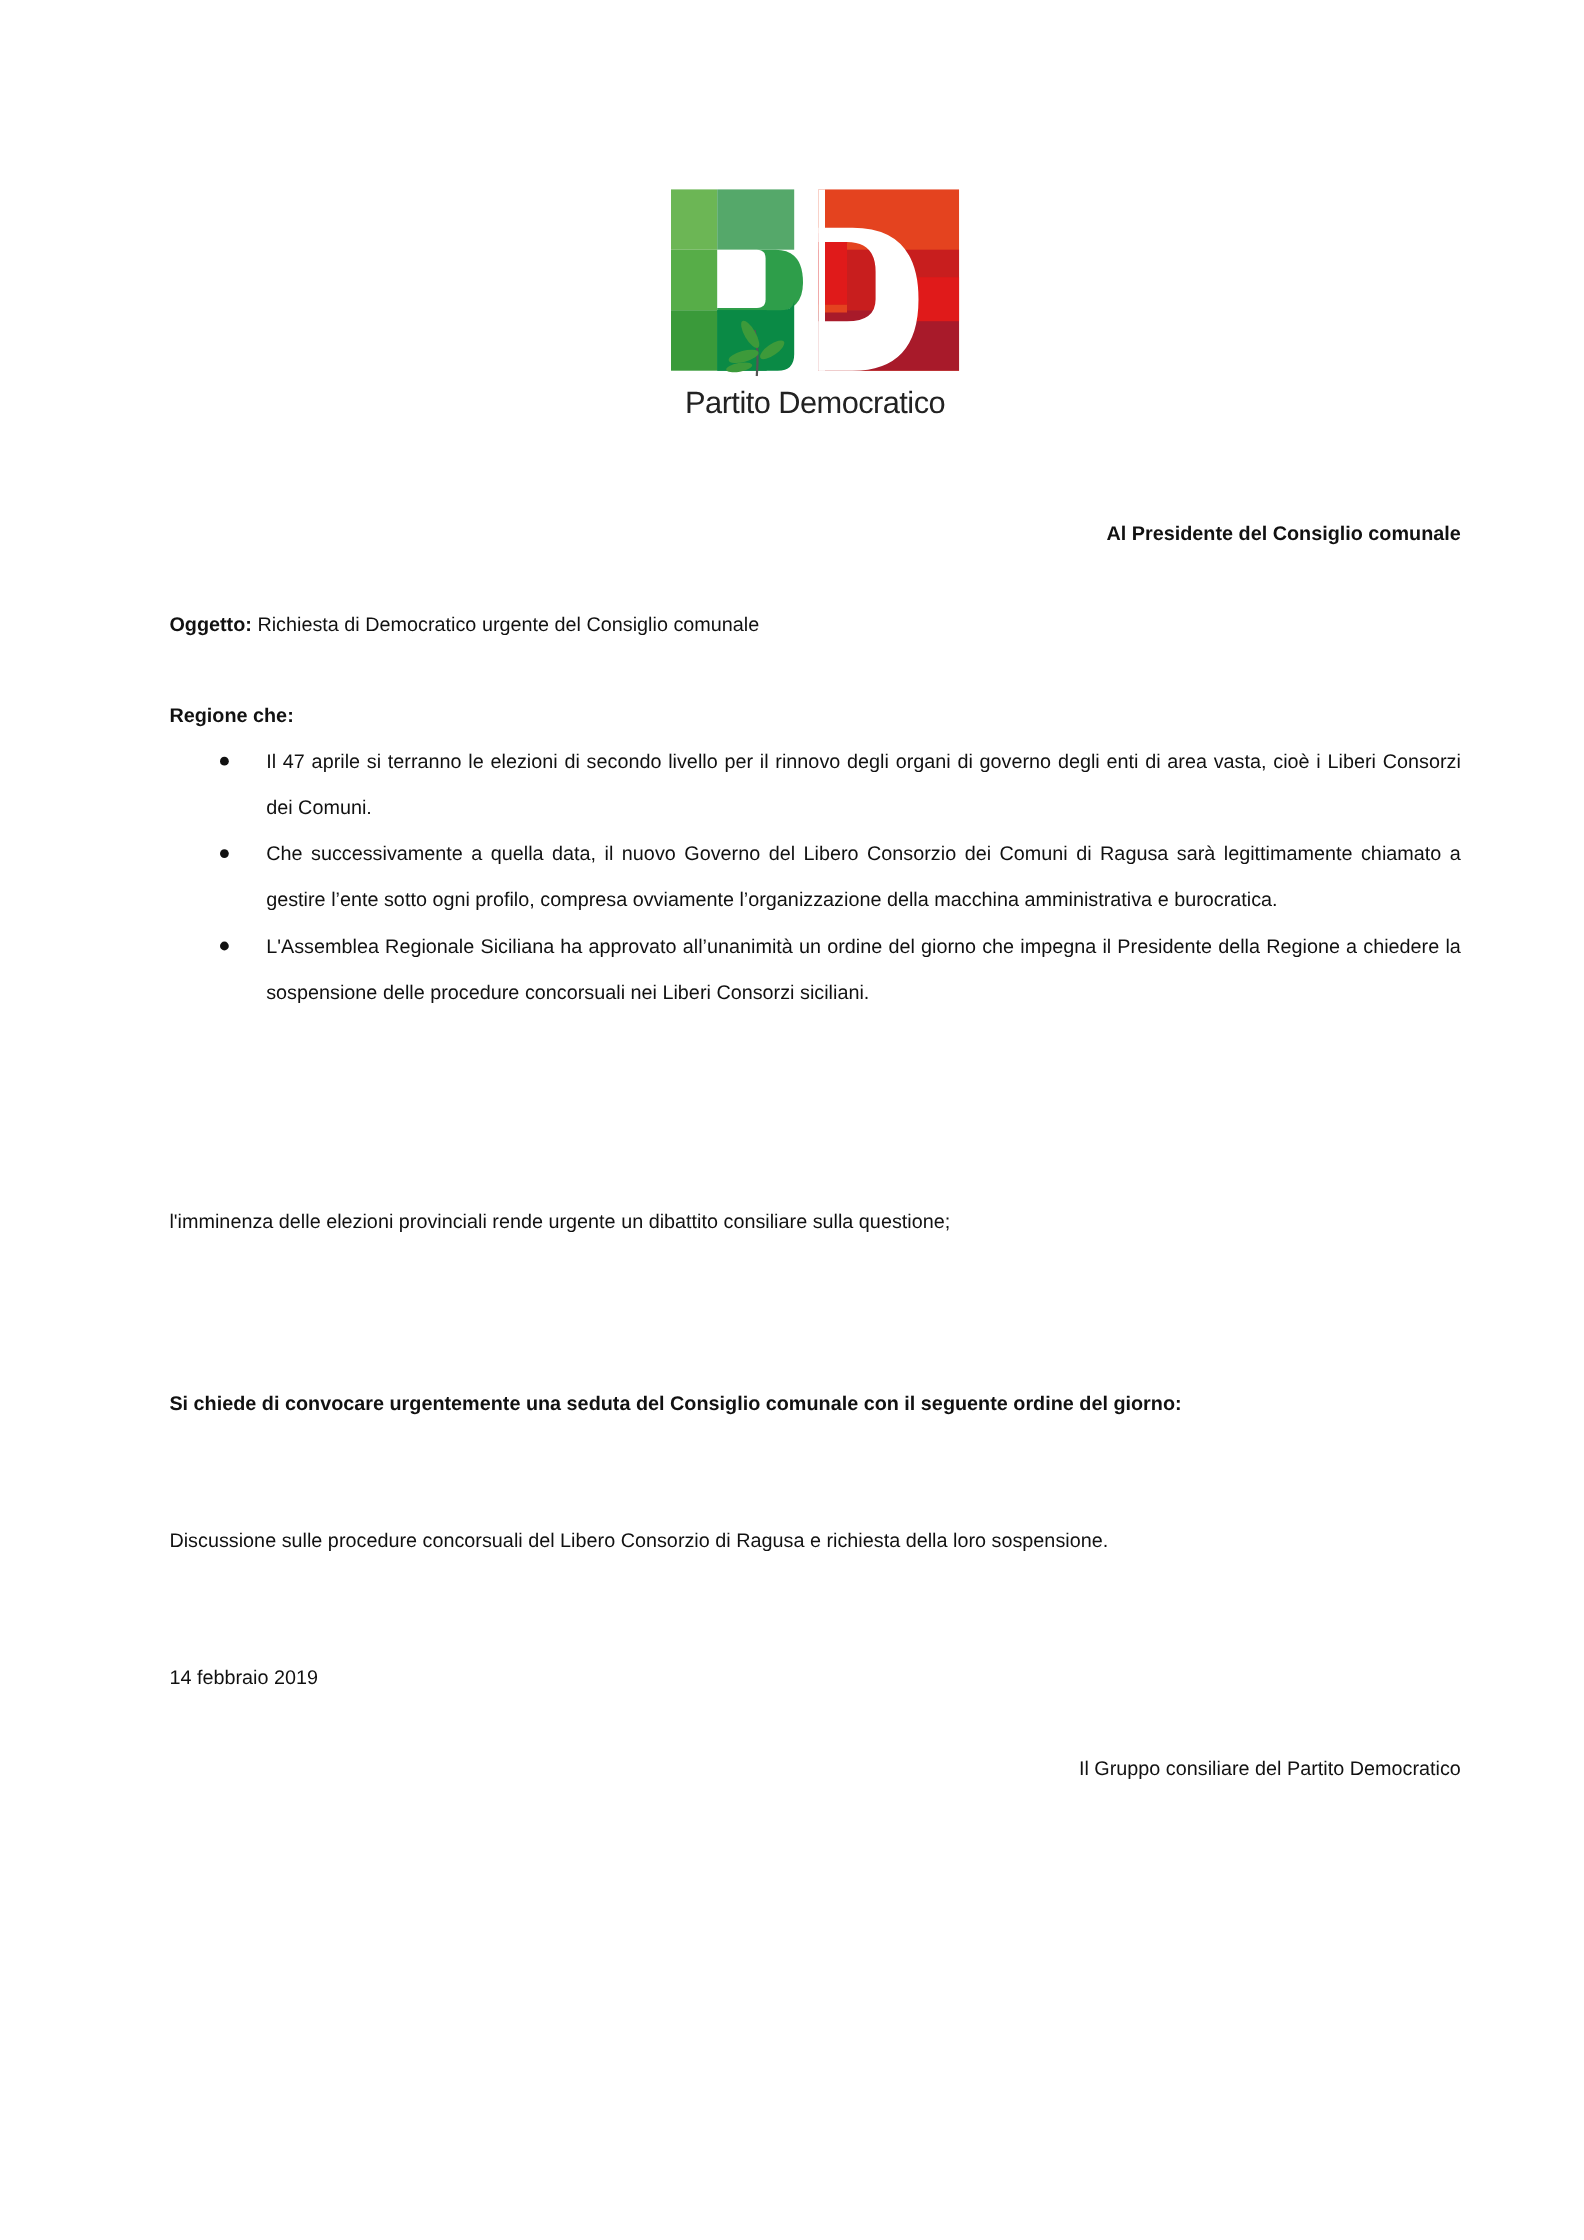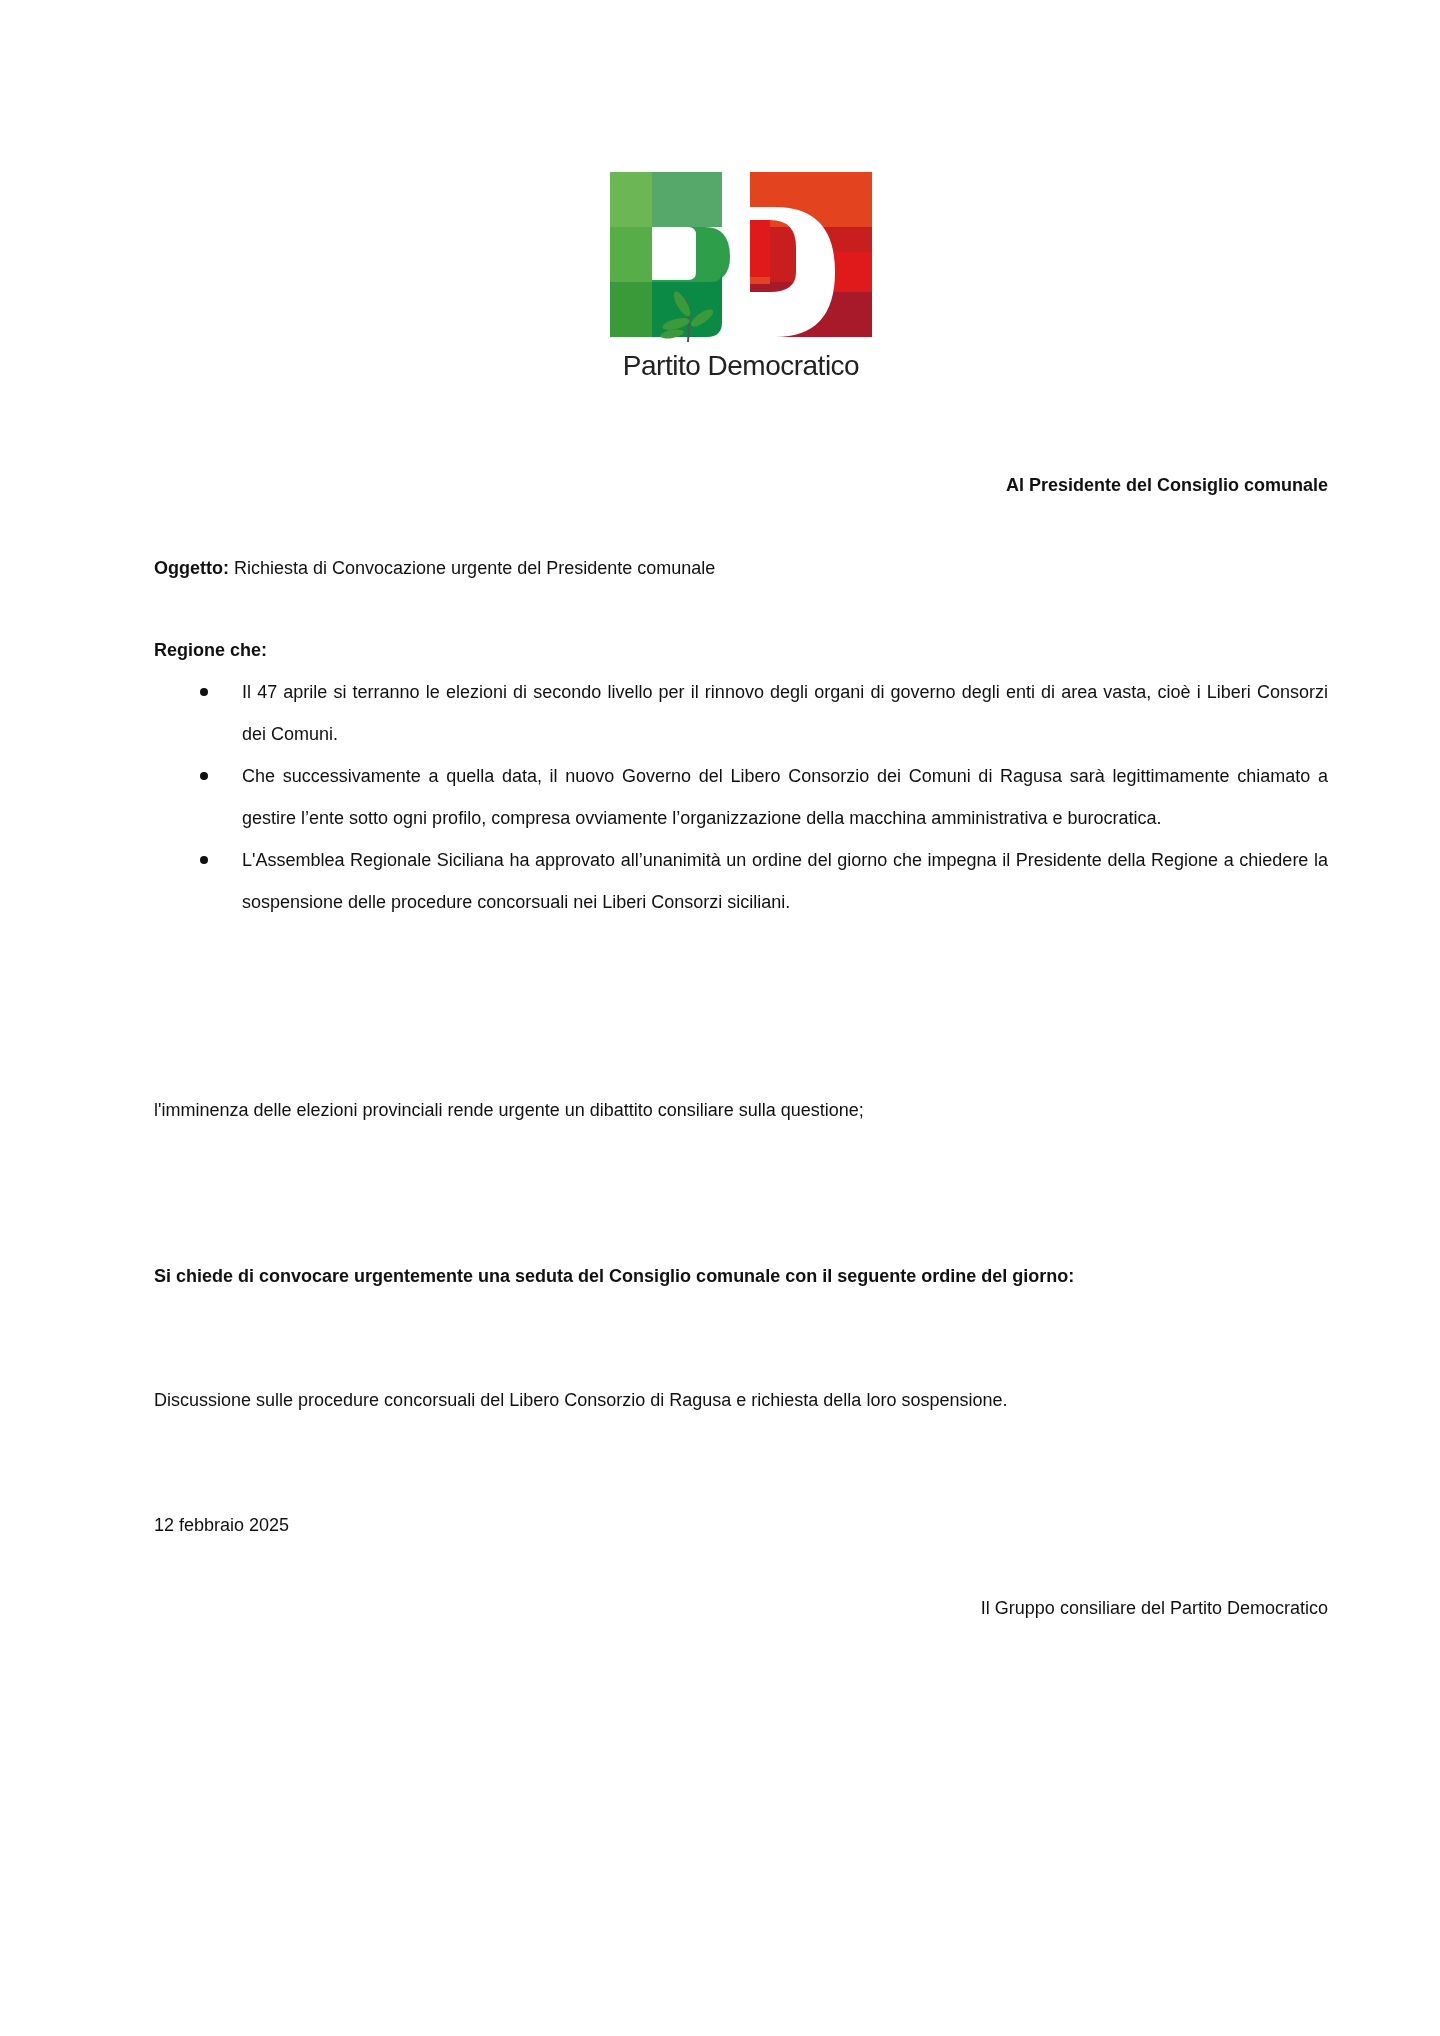--- a/index.html
+++ b/index.html
@@ -54,37 +54,37 @@
       <ellipse cx="92" cy="146" rx="13" ry="5" transform="rotate(-35 92 146)" fill="#3d9a3a"></ellipse>
       <ellipse cx="62" cy="162" rx="12" ry="4" transform="rotate(-10 62 162)" fill="#3d9a3a"></ellipse>
     </svg>
     <div class="logo-text">Partito Democratico</div>
   </div>
 
   <div class="text right bold" style="top:464px;">Al Presidente del Consiglio comunale</div>
 
   <div class="text" style="top:547px;">
     <span class="bold">Oggetto:</span>
-    <span>Richiesta di Convocazione urgente del Presidente comunale</span>
+    <span>Richiesta di Democratico urgente del Consiglio comunale</span>
   </div>
 
   <div class="text" style="top:629px;">
     <div class="section-title">Regione che:</div>
     <ul class="bullets">
       <li><span class="dot"></span><span>Il 47 aprile si terranno le elezioni di secondo livello per il rinnovo degli organi di governo degli enti di area vasta, cioè i Liberi Consorzi dei Comuni.</span></li>
       <li><span class="dot"></span><span>Che successivamente a quella data, il nuovo Governo del Libero Consorzio dei Comuni di Ragusa sarà legittimamente chiamato a gestire l’ente sotto ogni profilo, compresa ovviamente l’organizzazione della macchina amministrativa e burocratica.</span></li>
       <li><span class="dot"></span><span>L'Assemblea Regionale Siciliana ha approvato all’unanimità un ordine del giorno che impegna il Presidente della Regione a chiedere la sospensione delle procedure concorsuali nei Liberi Consorzi siciliani.</span></li>
     </ul>
   </div>
 
   <div class="text" style="top:1089px;">
     <div class="justify">l'imminenza delle elezioni provinciali rende urgente un dibattito consiliare sulla questione;</div>
   </div>
 
   <div class="text justify" style="top:1379px;">Discussione sulle procedure concorsuali del Libero Consorzio di Ragusa e richiesta della loro sospensione.</div>
 
   <div class="text bold justify" style="top:1255px;">Si chiede di convocare urgentemente una seduta del Consiglio comunale con il seguente ordine del giorno:</div>
 
-  <div class="text" style="top:1504px;">12 febbraio 2025</div>
+  <div class="text" style="top:1504px;">14 febbraio 2019</div>
 
   <div class="text right" style="top:1587px;">Il Gruppo consiliare del Partito Democratico</div>
 
 </div>
 
 </body></html>

